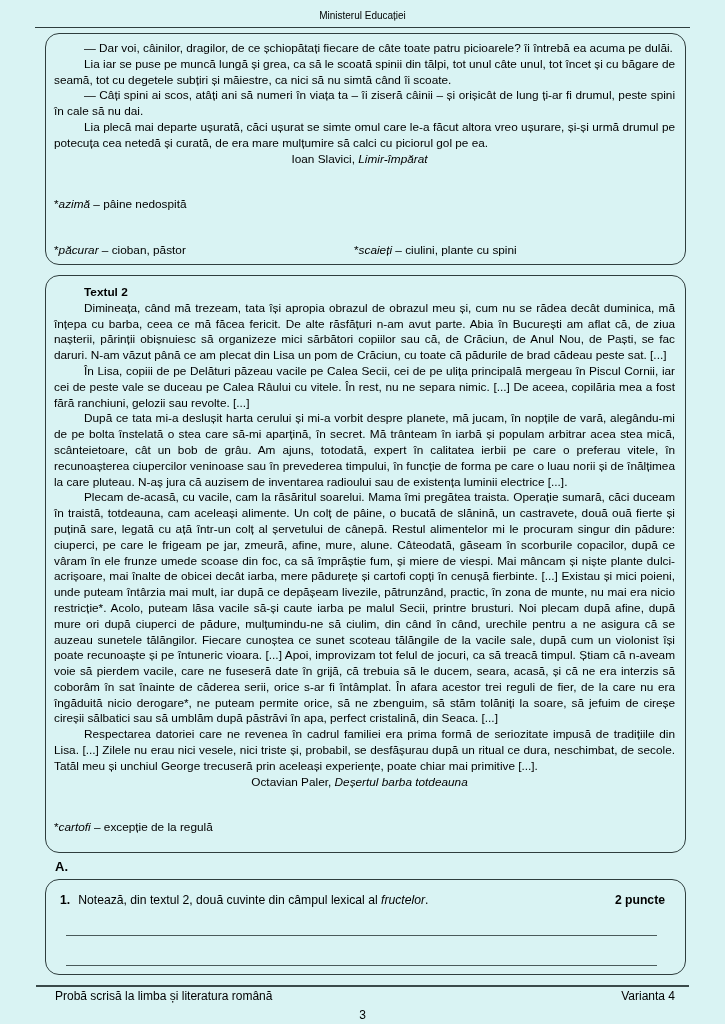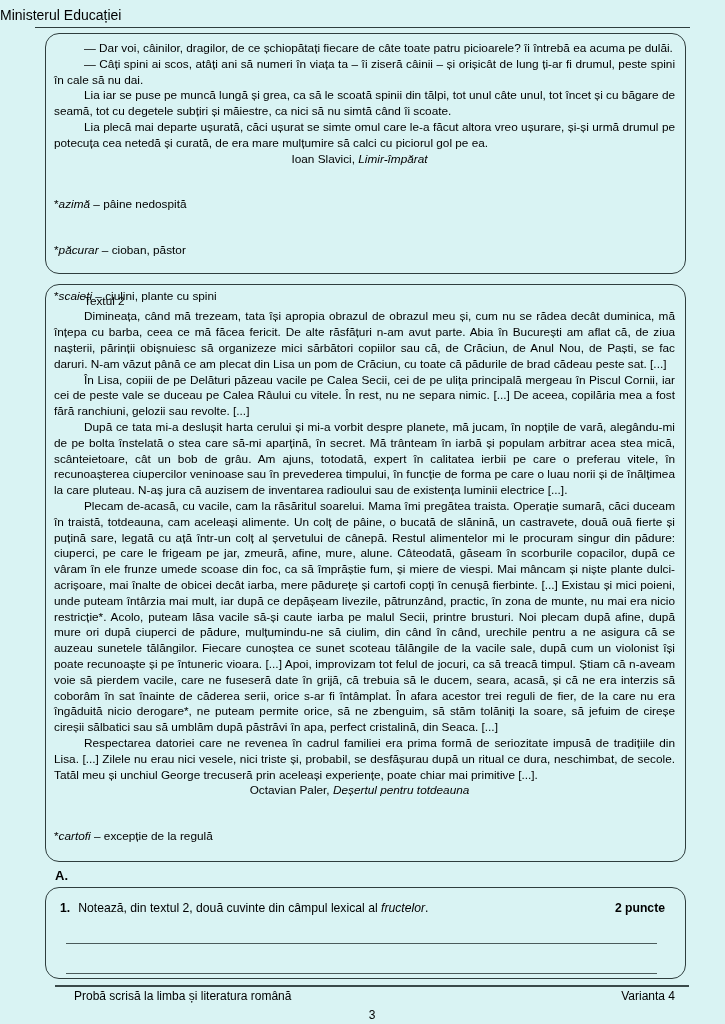--- a/index.html
+++ b/index.html
@@ -9,61 +9,61 @@
     color: #000;
     font-family: "Liberation Sans", sans-serif;
     font-size: 11.8px;
     line-height: 15.8px;
     box-sizing: border-box;
     padding-top: 8px;
     display: flex;
     flex-direction: column;
     overflow: hidden;
   }
-  .header { text-align: left; font-size: 14px; line-height: 15px; }
+  .header { text-align: center; font-size: 10px; line-height: 15px; }
   .header-rule {
     border: none;
     border-top: 1.6px solid #2e3d3d;
     margin: 4px 35px 5px 35px;
   }
   .box {
     border: 1.7px solid #2e3d3d;
     border-radius: 14px;
     margin: 0 39px 0 45px;
     padding: 7px 10px 5px 8px;
     background: transparent;
   }
   .box.text1 { min-height: 182px; box-sizing: border-box; }
   .box.text2 { margin-top: 10px; min-height: 578px; box-sizing: border-box; }
   .para { margin: 0; text-align: justify; text-indent: 30px; }
-  .text-heading { font-weight: normal; margin: 2px 0 0 30px; }
+  .text-heading { font-weight: bold; margin: 2px 0 0 30px; }
   .author-line { text-align: center; padding-right: 10px; }
   .footnotes { margin-top: 2px; }
   .fn-line { white-space: nowrap; margin-top: 30px; }
-  .fn-row { display: flex; flex-direction: column; }
+  .fn-row { display: flex; }
   .fn-col-first { width: 300px; flex: 0 0 auto; }
   .section-label { font-weight: bold; font-size: 13px; margin: 6px 0 4px 55px; }
   .question-box {
     border: 1.7px solid #2e3d3d;
     border-radius: 14px;
     margin: 0 39px 0 45px;
     padding: 13px 16px 8px 14px;
     box-sizing: border-box;
     min-height: 92px;
   }
   .question-row { display: flex; align-items: baseline; font-size: 12.2px; }
   .q-number { font-weight: bold; margin-right: 8px; }
   .q-points { font-weight: bold; margin-left: auto; white-space: nowrap; padding-right: 4px; text-align: center; }
   .answer-line {
     border-bottom: 1.2px solid #4a5a5a;
     height: 26px;
     margin: 0 12px 0 6px;
   }
   .answer-line.second { height: 29px; }
-  .footer-block { margin-top: auto; padding-left: 19px; }
+  .footer-block { margin-top: auto; }
   .footer-rule {
     border: none;
     border-top: 2.2px solid #3a4a4a;
     margin: 6px 36px 2px 36px;
   }
   .footer-row {
     display: flex;
     justify-content: space-between;
     margin: 0 50px 0 55px;
     font-size: 12px;
@@ -74,22 +74,22 @@
 </head>
 <body>
 
 <div class="header">
   <div>Ministerul Educației</div>
 </div>
 <hr class="header-rule">
 
 <div class="box text1">
   <p class="para">— Dar voi, câinilor, dragilor, de ce șchiopătați fiecare de câte toate patru picioarele? îi întrebă ea acuma pe dulăi.</p>
+  <p class="para">Lia iar se puse pe muncă lungă și grea, ca să le scoată spinii din tălpi, tot unul câte unul, tot încet și cu băgare de seamă, tot cu degetele subțiri și măiestre, ca nici să nu simtă când îi scoate.</p>
   <p class="para">— Câți spini ai scos, atâți ani să numeri în viața ta – îi ziseră câinii – și orișicât de lung ți-ar fi drumul, peste spini în cale să nu dai.</p>
-  <p class="para">Lia iar se puse pe muncă lungă și grea, ca să le scoată spinii din tălpi, tot unul câte unul, tot încet și cu băgare de seamă, tot cu degetele subțiri și măiestre, ca nici să nu simtă când îi scoate.</p>
   <p class="para">Lia plecă mai departe ușurată, căci ușurat se simte omul care le-a făcut altora vreo ușurare, și-și urmă drumul pe potecuța cea netedă și curată, de era mare mulțumire să calci cu piciorul gol pe ea.</p>
   <div class="author-line">
     <span>Ioan Slavici, </span><i>Limir-împărat</i>
   </div>
   <div class="footnotes">
     <div class="fn-line">
       <span>*</span><i>azimă</i><span> – pâine nedospită</span>
     </div>
     <div class="fn-row">
       <div class="fn-line fn-col-first">
@@ -103,21 +103,21 @@
 </div>
 
 <div class="box text2">
   <div class="text-heading">Textul 2</div>
   <p class="para">Dimineața, când mă trezeam, tata își apropia obrazul de obrazul meu și, cum nu se rădea decât duminica, mă înțepa cu barba, ceea ce mă făcea fericit. De alte răsfățuri n-am avut parte. Abia în București am aflat că, de ziua nașterii, părinții obișnuiesc să organizeze mici sărbători copiilor sau că, de Crăciun, de Anul Nou, de Paști, se fac daruri. N-am văzut până ce am plecat din Lisa un pom de Crăciun, cu toate că pădurile de brad cădeau peste sat. [...]</p>
   <p class="para">În Lisa, copiii de pe Delături păzeau vacile pe Calea Secii, cei de pe ulița principală mergeau în Piscul Cornii, iar cei de peste vale se duceau pe Calea Râului cu vitele. În rest, nu ne separa nimic. [...] De aceea, copilăria mea a fost fără ranchiuni, gelozii sau revolte. [...]</p>
   <p class="para">După ce tata mi-a deslușit harta cerului și mi-a vorbit despre planete, mă jucam, în nopțile de vară, alegându-mi de pe bolta înstelată o stea care să-mi aparțină, în secret. Mă trânteam în iarbă și populam arbitrar acea stea mică, scânteietoare, cât un bob de grâu. Am ajuns, totodată, expert în calitatea ierbii pe care o preferau vitele, în recunoașterea ciupercilor veninoase sau în prevederea timpului, în funcție de forma pe care o luau norii și de înălțimea la care pluteau. N-aș jura că auzisem de inventarea radioului sau de existența luminii electrice [...].</p>
   <p class="para">Plecam de-acasă, cu vacile, cam la răsăritul soarelui. Mama îmi pregătea traista. Operație sumară, căci duceam în traistă, totdeauna, cam aceleași alimente. Un colț de pâine, o bucată de slănină, un castravete, două ouă fierte și puțină sare, legată cu ață într-un colț al șervetului de cânepă. Restul alimentelor mi le procuram singur din pădure: ciuperci, pe care le frigeam pe jar, zmeură, afine, mure, alune. Câteodată, găseam în scorburile copacilor, după ce vâram în ele frunze umede scoase din foc, ca să împrăștie fum, și miere de viespi. Mai mâncam și niște plante dulci-acrișoare, mai înalte de obicei decât iarba, mere pădurețe și cartofi copți în cenușă fierbinte. [...] Existau și mici poieni, unde puteam întârzia mai mult, iar după ce depășeam livezile, pătrunzând, practic, în zona de munte, nu mai era nicio restricție*. Acolo, puteam lăsa vacile să-și caute iarba pe malul Secii, printre brusturi. Noi plecam după afine, după mure ori după ciuperci de pădure, mulțumindu-ne să ciulim, din când în când, urechile pentru a ne asigura că se auzeau sunetele tălăngilor. Fiecare cunoștea ce sunet scoteau tălăngile de la vacile sale, după cum un violonist își poate recunoaște și pe întuneric vioara. [...] Apoi, improvizam tot felul de jocuri, ca să treacă timpul. Știam că n-aveam voie să pierdem vacile, care ne fuseseră date în grijă, că trebuia să le ducem, seara, acasă, și că ne era interzis să coborâm în sat înainte de căderea serii, orice s-ar fi întâmplat. În afara acestor trei reguli de fier, de la care nu era îngăduită nicio derogare*, ne puteam permite orice, să ne zbenguim, să stăm tolăniți la soare, să jefuim de cireșe cireșii sălbatici sau să umblăm după păstrăvi în apa, perfect cristalină, din Seaca. [...]</p>
   <p class="para">Respectarea datoriei care ne revenea în cadrul familiei era prima formă de seriozitate impusă de tradițiile din Lisa. [...] Zilele nu erau nici vesele, nici triste și, probabil, se desfășurau după un ritual ce dura, neschimbat, de secole. Tatăl meu și unchiul George trecuseră prin aceleași experiențe, poate chiar mai primitive [...].</p>
   <div class="author-line">
-    <span>Octavian Paler, </span><i>Deșertul pentru totdeauna</i>
+    <span>Octavian Paler, </span><i>Deșertul barba totdeauna</i>
   </div>
   <div class="footnotes">
     <div class="fn-line">
       <span>*</span><i>cartofi</i><span> – excepție de la regulă</span>
     </div>
   </div>
 </div>
 
 <div class="section-label">A.</div>
 

